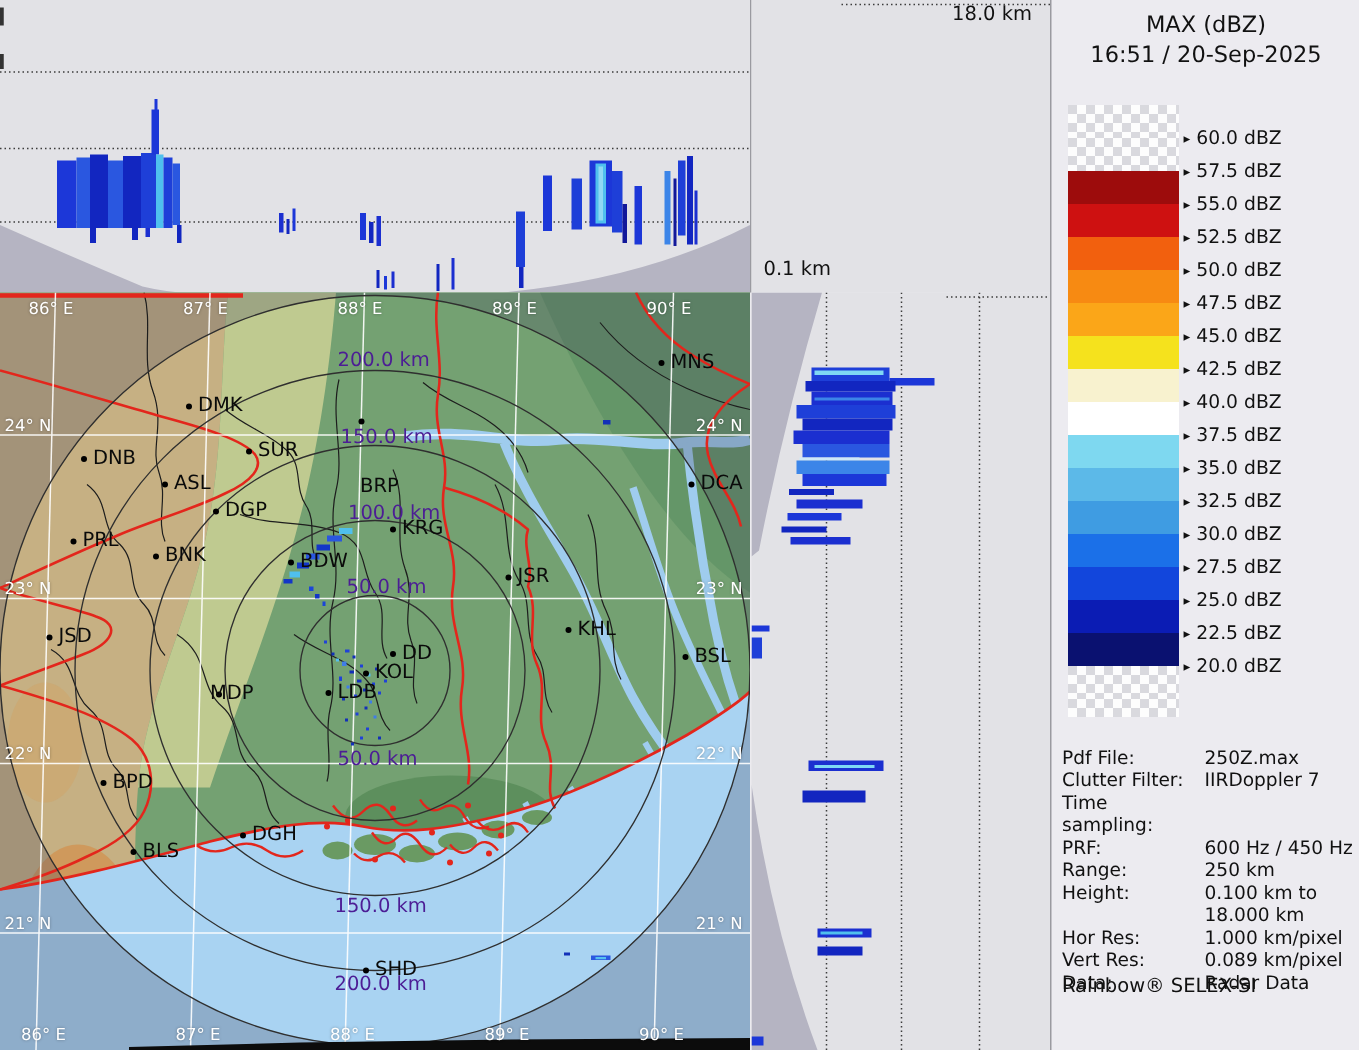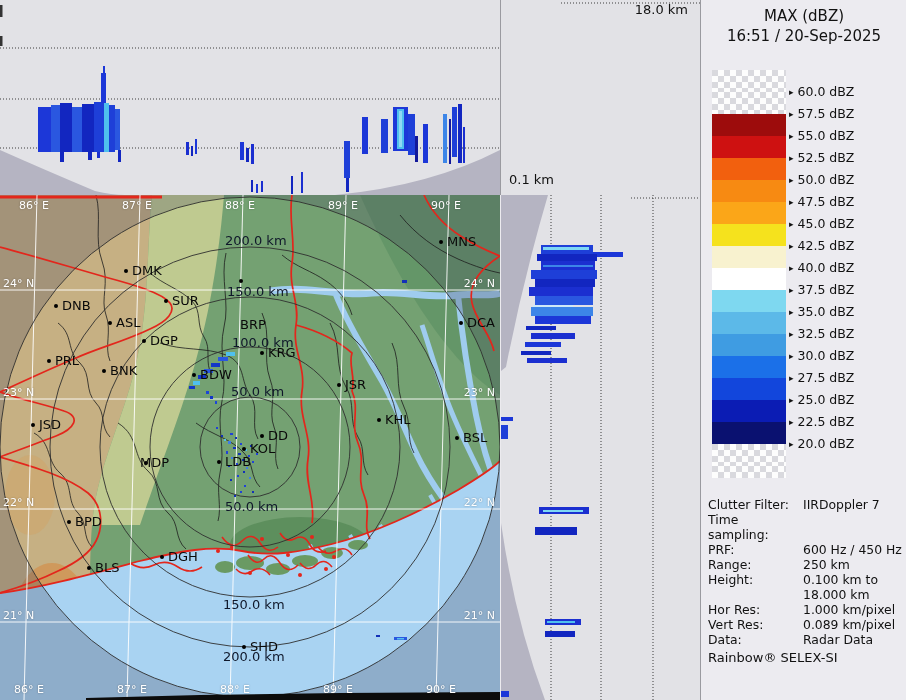--- a/index.html
+++ b/index.html
@@ -16,21 +16,21 @@
   svg{display:block;position:absolute;left:0;top:0;}
 
   
   .axis-label{position:absolute;font-size:13px;color:#111;white-space:nowrap;}
   #label-18km{right:12px;top:2px;}
   #label-01km{left:8px;top:172px;}
 
   
   #map-labels{position:absolute;left:0;top:0;width:500px;height:505px;pointer-events:none;}
   .lonlat{position:absolute;color:#fff;font-size:11px;white-space:nowrap;text-shadow:0 0 2px rgba(0,0,0,.35);}
-  .ringlab{position:absolute;color:#0f172a;font-size:13px;white-space:nowrap;}
+  .ringlab{position:absolute;color:#4c1d95;font-size:13px;white-space:nowrap;}
   .city-label{position:absolute;color:#0a0a0a;font-size:13px;white-space:nowrap;}
   .city-dot{position:absolute;width:4px;height:4px;background:#000;border-radius:50%;}
 
   
   #legend-title{position:absolute;top:6px;left:0;width:100%;text-align:center;font-size:15px;line-height:20px;}
   .scale-band{position:absolute;left:11px;width:74px;}
   .checker{background:conic-gradient(#fdfdfd 25%,#d9d9de 0 50%,#fdfdfd 0 75%,#d9d9de 0) 0 0/12px 12px;}
   .scale-label{position:absolute;left:88px;font-size:12.5px;color:#111;white-space:nowrap;line-height:15px;}
   .scale-label::before{content:"▸";font-size:9px;margin-right:4px;position:relative;top:-1px;}
   #meta{position:absolute;left:7px;top:497px;width:194px;font-size:12.4px;}
@@ -425,20 +425,24 @@
       <div class="scale-label" style="top: 304px;">35.0 dBZ</div>
       <div class="scale-label" style="top: 326px;">32.5 dBZ</div>
       <div class="scale-label" style="top: 348px;">30.0 dBZ</div>
       <div class="scale-label" style="top: 370px;">27.5 dBZ</div>
       <div class="scale-label" style="top: 392px;">25.0 dBZ</div>
       <div class="scale-label" style="top: 414px;">22.5 dBZ</div>
       <div class="scale-label" style="top: 436px;">20.0 dBZ</div>
     </div>
   <div id="meta">
       <div class="meta-row">
+        <div class="meta-label">Pdf File:</div>
+        <div class="meta-value">250Z.max</div>
+      </div>
+      <div class="meta-row">
         <div class="meta-label">Clutter Filter:</div>
         <div class="meta-value">IIRDoppler 7</div>
       </div>
       <div class="meta-row">
         <div class="meta-label">Time sampling:</div>
       </div>
       <div class="meta-row">
         <div class="meta-label">PRF:</div>
         <div class="meta-value">600 Hz / 450 Hz</div>
       </div>

